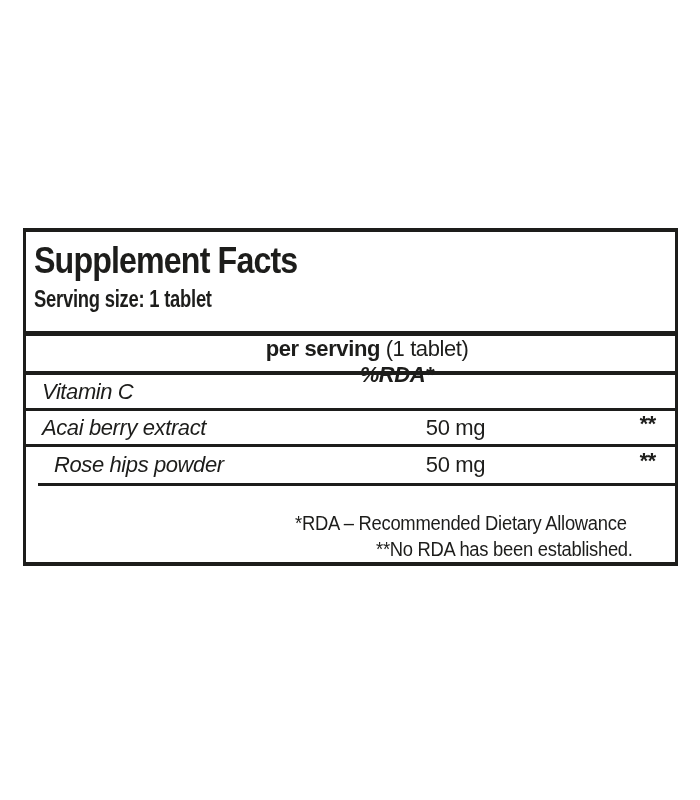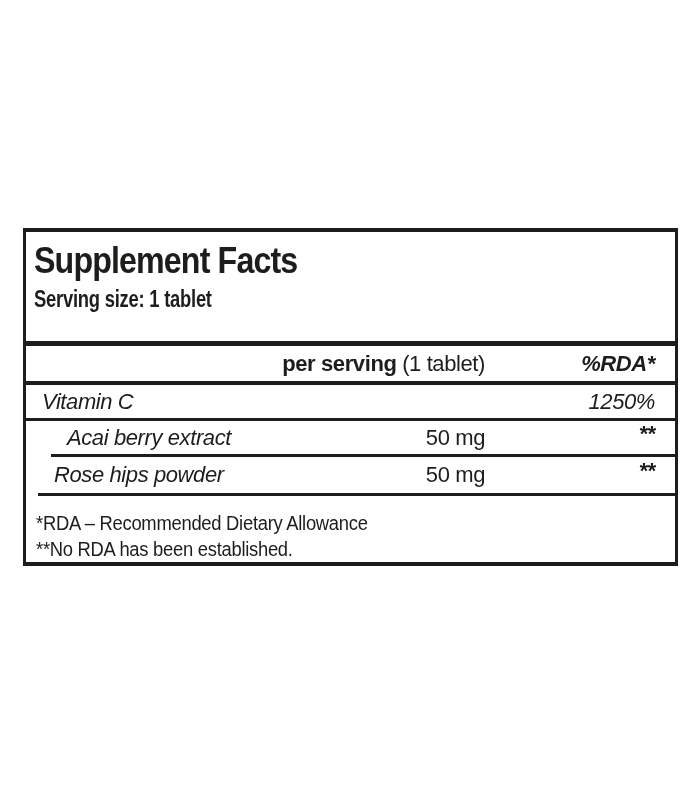--- a/index.html
+++ b/index.html
@@ -35,32 +35,32 @@
   .thick-bar{ height:5px; background:var(--ink); flex:none; }
 
   
   .row{
     display:flex; align-items:center;
     padding:0 20px 0 16px;
     font-size:22px; letter-spacing:-0.4px;
     border-bottom:3px solid var(--ink);
     flex:none;
   }
-  .row.colhead{ height:39px; border-bottom-width:4px; }
+  .row.colhead{ height:39px; border-bottom-width:4px;flex-direction:column; }
   .row.r1{ height:36px; }
-  .row.r2{ height:36px;margin-left:25px; }
+  .row.r2{ height:36px; }
   .row.r3{ height:39px;margin-left:12px; }
   .cell-name{ flex:1; text-align:left; white-space:nowrap;font-style:italic; }
   .cell-amount{ width:240px; text-align:right; white-space:nowrap; }
   .cell-rda{ width:170px; text-align:right; white-space:nowrap;font-style:italic; }
   .bold{ font-weight:bold; }
   .stars{ font-weight:bold; position:relative; top:-4px; display:inline-block; }
 
   
-  .footer{ padding:14px 20px 0 10px; flex:1; }
+  .footer{ padding:24px 20px 0 10px; flex:1;text-align:right; }
   .footnote{ font-size:20px; line-height:26px; letter-spacing:-0.3px; }
   .footnote > span{
     display:inline-block; transform:scaleX(0.92); transform-origin:0 50%;
     white-space:nowrap;
   }
 </style>
 </head>
 <body>
 
 <div class="label-box">
@@ -73,21 +73,20 @@
   <div class="thick-bar"></div>
 
   <div class="row colhead">
     <span class="cell-name"></span>
     <span class="cell-amount"><span class="bold">per serving</span><span> (1 tablet)</span></span>
     <span class="cell-rda bold">%RDA*</span>
   </div>
 
   <div class="row r1">
     <span class="cell-name">Vitamin C</span>
-    <span class="cell-rda">1250%</span>
   </div>
 
   <div class="row r2">
     <span class="cell-name">Acai berry extract</span>
     <span class="cell-amount">50 mg</span>
     <span class="cell-rda"><span class="stars">**</span></span>
   </div>
 
   <div class="row r3">
     <span class="cell-name">Rose hips powder</span>

